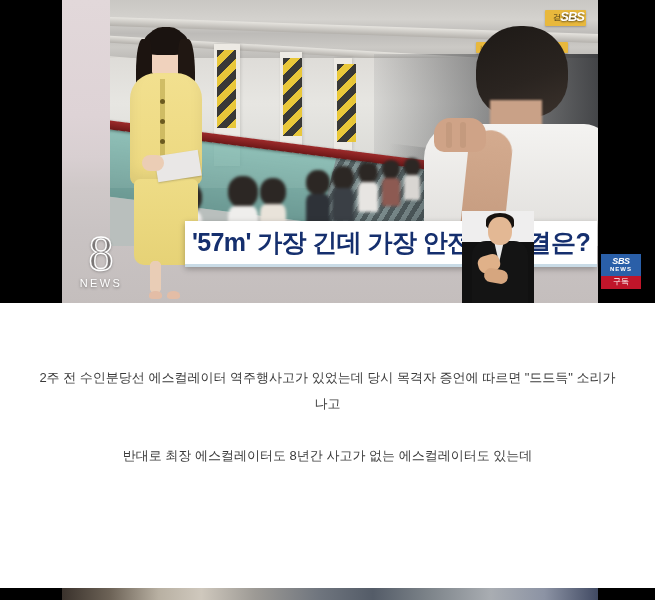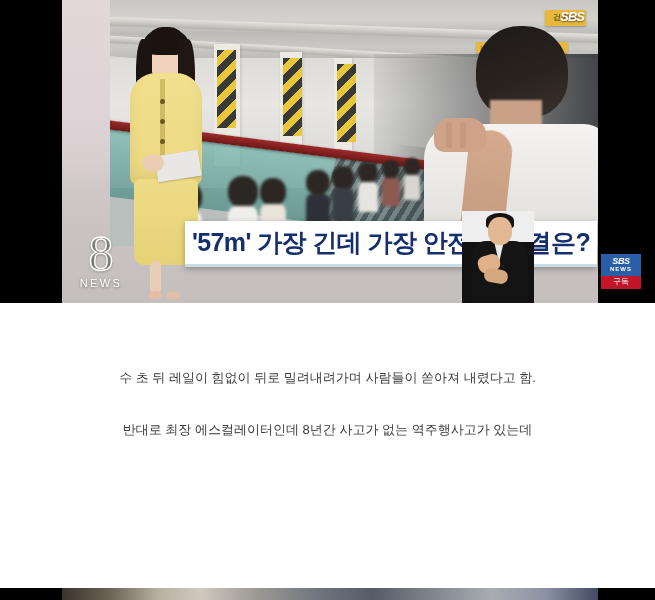--- a/index.html
+++ b/index.html
@@ -495,23 +495,24 @@
     <div class="sub-badge">
       <div class="sb-top">
         <span>SBS</span>
         <small>NEWS</small>
       </div>
       <div class="sb-bot">구독</div>
     </div>
   </div>
 
   <div class="post-body">
-    <p>수 초 뒤 레일이 힘없이 뒤로 밀려내려가며 사람들이 쏟아져 내렸다고 함.</p>
+    <p>2주 전 수인분당선 에스컬레이터 역주행사고가 있었는데 당시 목격자 증언에 따르면 "드드득" 소리가</p>
+    <p>나고</p>
     <p class="gap"></p>
-    <p>반대로 최장 에스컬레이터인데 8년간 사고가 없는 역주행사고가 있는데</p>
+    <p>반대로 최장 에스컬레이터도 8년간 사고가 없는 에스컬레이터도 있는데</p>
     <p class="gap"></p>
   </div>
 
   <div class="next-media">
     <div class="inner"></div>
   </div>
 
 </div>
 
 </body></html>

